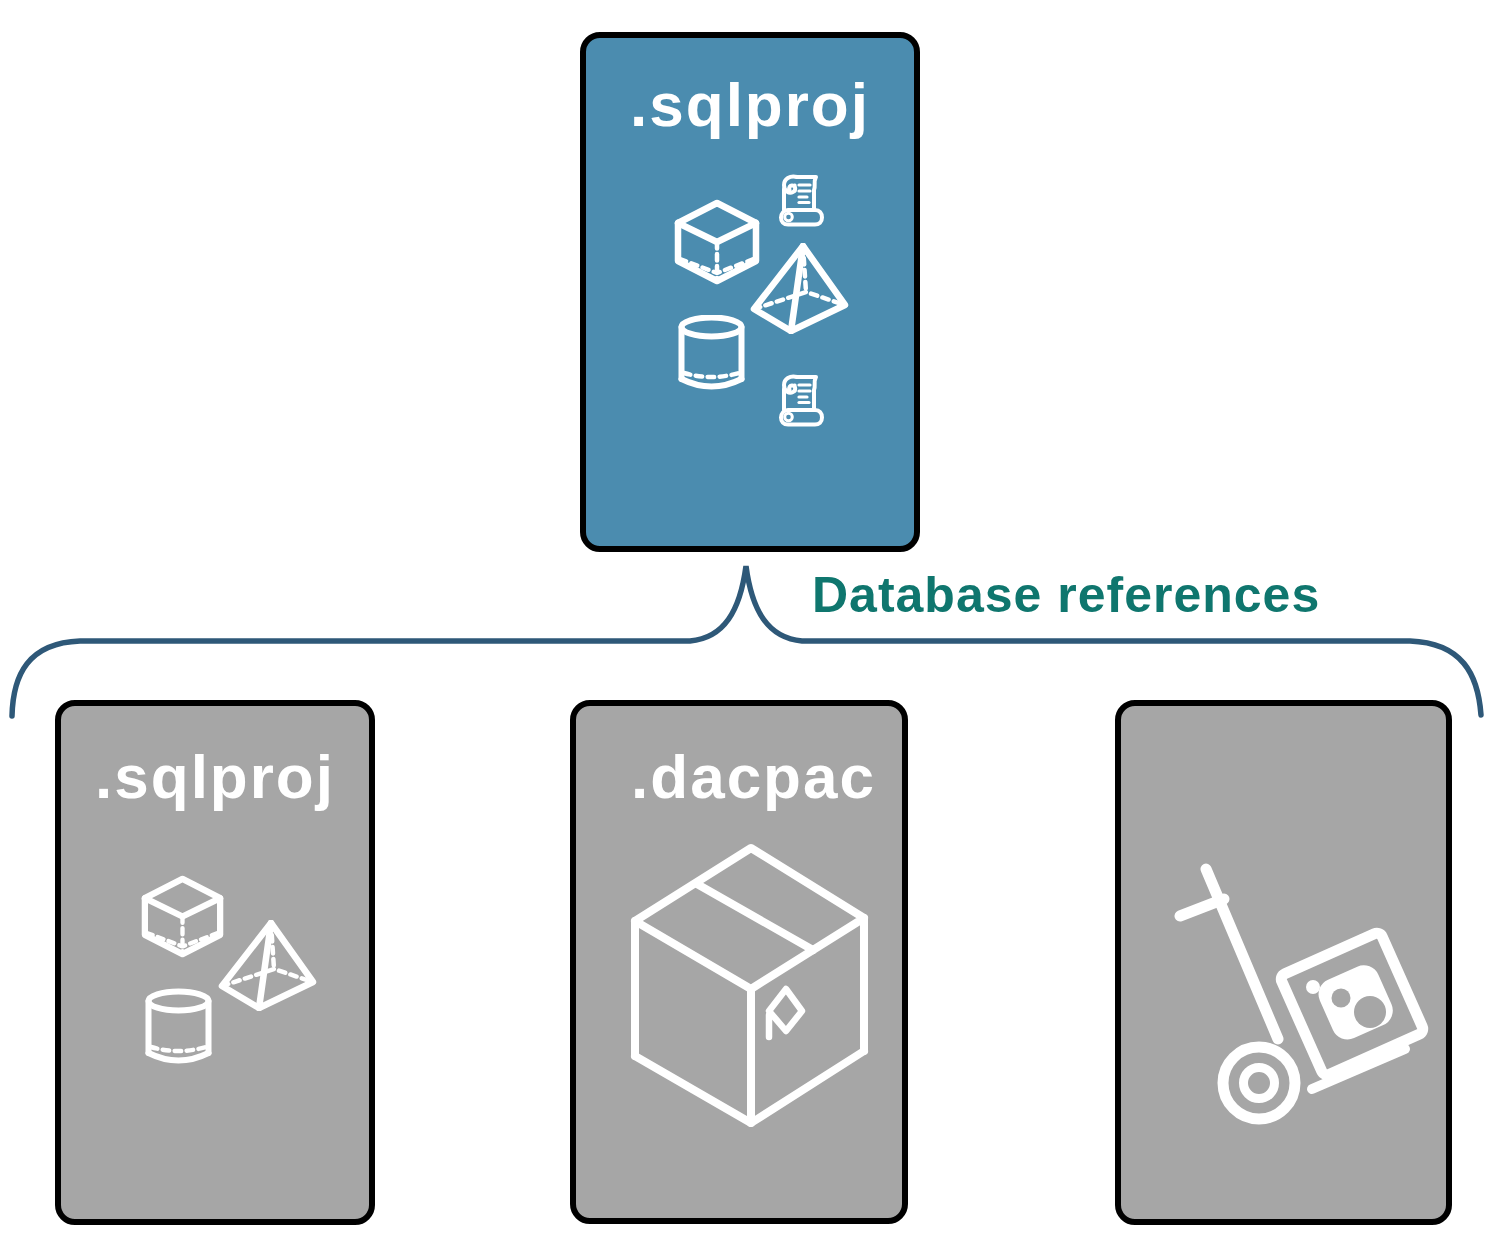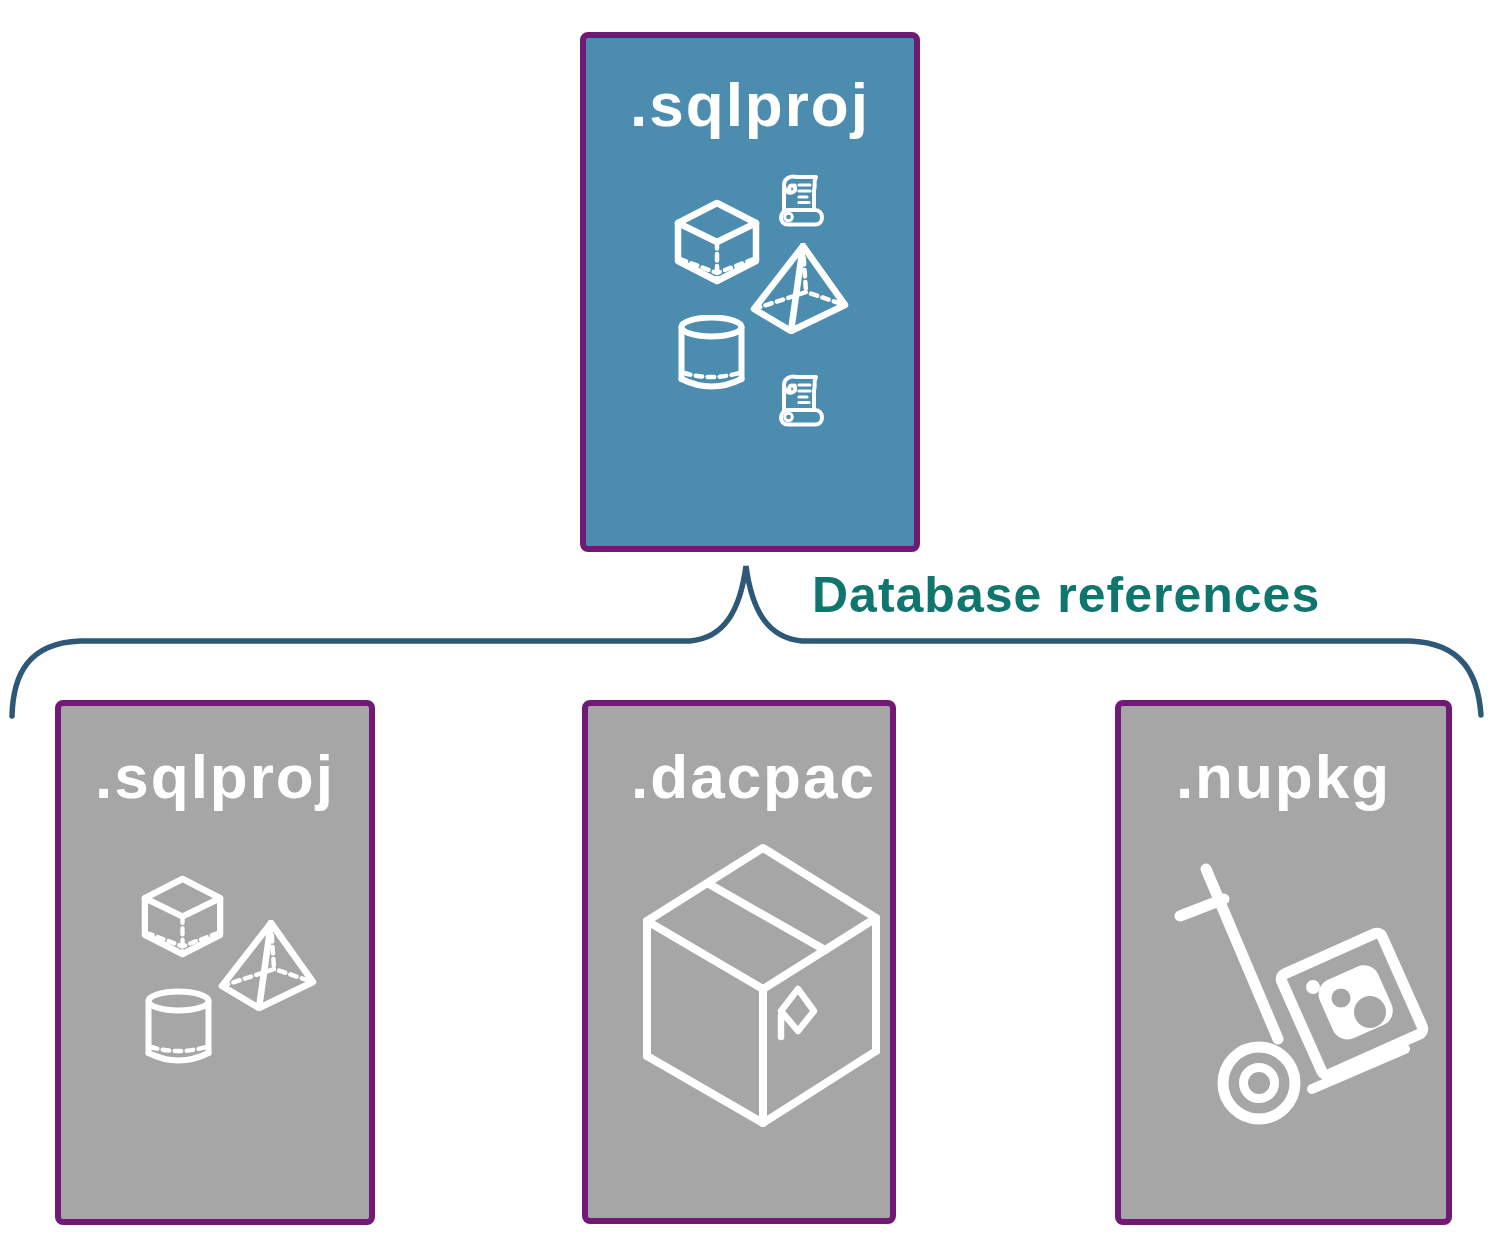--- a/index.html
+++ b/index.html
@@ -1,20 +1,20 @@
 <!DOCTYPE html>
 <html><head>
 <meta charset="utf-8">
 <style>
   html,body{margin:0;padding:0;background:#ffffff;}
   .canvas{
     position:relative;width:1500px;height:1250px;background:#ffffff;overflow:hidden;
     font-family:"Liberation Sans",sans-serif;
   }
-  .card{position:absolute;border:6px solid #701a75;border-radius:8px;box-sizing:border-box;}
+  .card{position:absolute;border:6px solid #000000;border-radius:20px;box-sizing:border-box;}
   .card.blue{background:#4b8caf;}
   .card.gray{background:#a6a6a6;}
   .card-label{
     width:100%;text-align:center;color:#ffffff;font-weight:700;
     font-size:62px;letter-spacing:2px;line-height:1;
   }
   .card.blue .card-label{margin-top:36px;}
   .card.gray .card-label{margin-top:40px;}
   .icon{position:absolute;display:block;}
   .brace-svg{position:absolute;left:0;top:0;pointer-events:none;}
@@ -124,39 +124,38 @@
       <g fill="none" stroke="#ffffff" stroke-linecap="round" stroke-linejoin="round">
         <ellipse stroke-width="6" cx="33.5" cy="12" rx="30" ry="9.5"></ellipse>
         <path stroke-width="6" d="M3.5,12 L3.5,64"></path>
         <path stroke-width="6" d="M63.5,12 L63.5,64"></path>
         <path stroke-width="6" d="M3.5,64 Q33.5,79 63.5,64"></path>
         <path stroke-width="4.5" stroke-dasharray="6.5 5.5" d="M6,58 Q33.5,66 61,58"></path>
       </g>
     </svg>
   </div>
 
-  <div class="card gray" style="left:582px;top:700px;width:314px;height:524px;padding-left:29px;">
+  <div class="card gray" style="left:570px;top:700px;width:338px;height:524px;padding-left:29px;">
     <div class="card-label">.dacpac</div>
 
     <svg class="icon" style="left:38px;top:120px;" width="290" height="310" viewBox="0 0 290 310">
       <g fill="none" stroke="#ffffff" stroke-linecap="round" stroke-linejoin="round">
         <path stroke-width="8" d="M137,22 L250,92 L137,163 L21,95 Z"></path>
         <path stroke-width="8" d="M83,58 L199,124"></path>
         <path stroke-width="8" d="M21,95 L21,230"></path>
         <path stroke-width="8" d="M137,163 L137,297"></path>
         <path stroke-width="8" d="M250,92 L250,225"></path>
         <path stroke-width="8" d="M21,230 L137,297 L250,225"></path>
         <path stroke-width="6.5" d="M172,163 L188,185 L172,205 L155,185 Z"></path>
         <path stroke-width="6.5" d="M155,189 L155,211"></path>
       </g>
     </svg>
   </div>
 
   <div class="card gray" style="left:1115px;top:700px;width:337px;height:525px;">
-    <div class="card-label">.nupkg</div>
 
     <svg class="icon" style="left:35px;top:150px;" width="280" height="280" viewBox="0 0 280 280">
       <g fill="none" stroke="#ffffff" stroke-linecap="round" stroke-linejoin="round">
         <path stroke-width="11" d="M24,60 L68,43"></path>
         <path stroke-width="11" d="M50,13 L122,183"></path>
         <circle stroke-width="11" cx="103" cy="227" r="36"></circle>
         <circle stroke-width="9" cx="103" cy="227" r="15.5"></circle>
         <path stroke-width="10" d="M156,233 L249,193"></path>
         <g transform="rotate(-24 196 148)">
           <rect stroke-width="11" x="141" y="93" width="110" height="110" rx="6"></rect>

